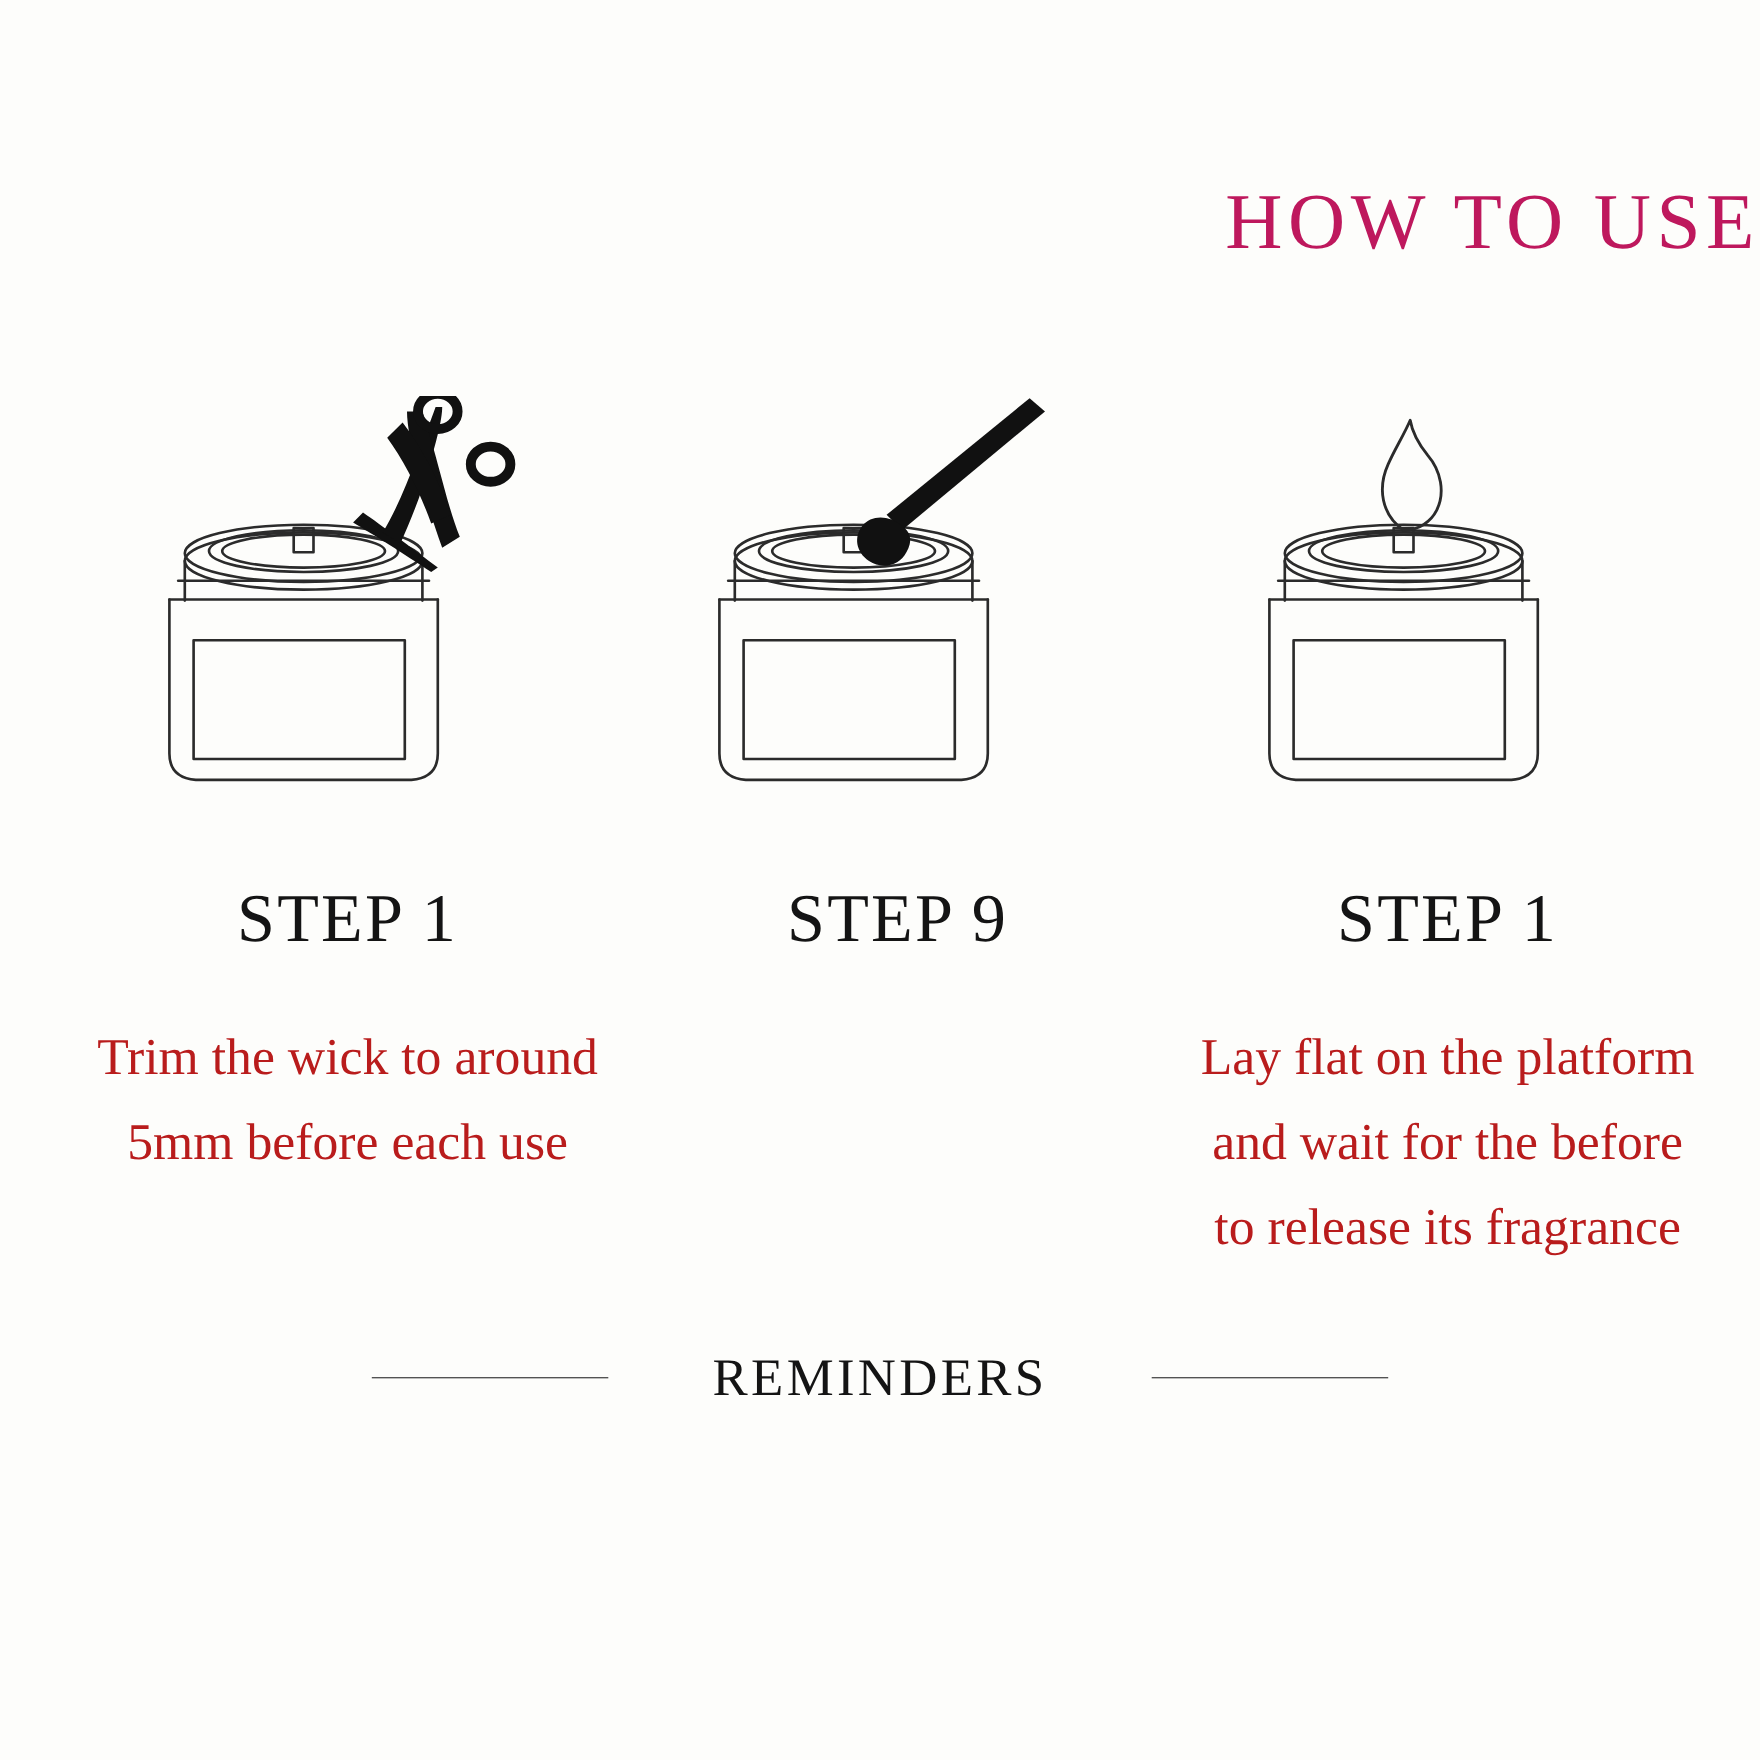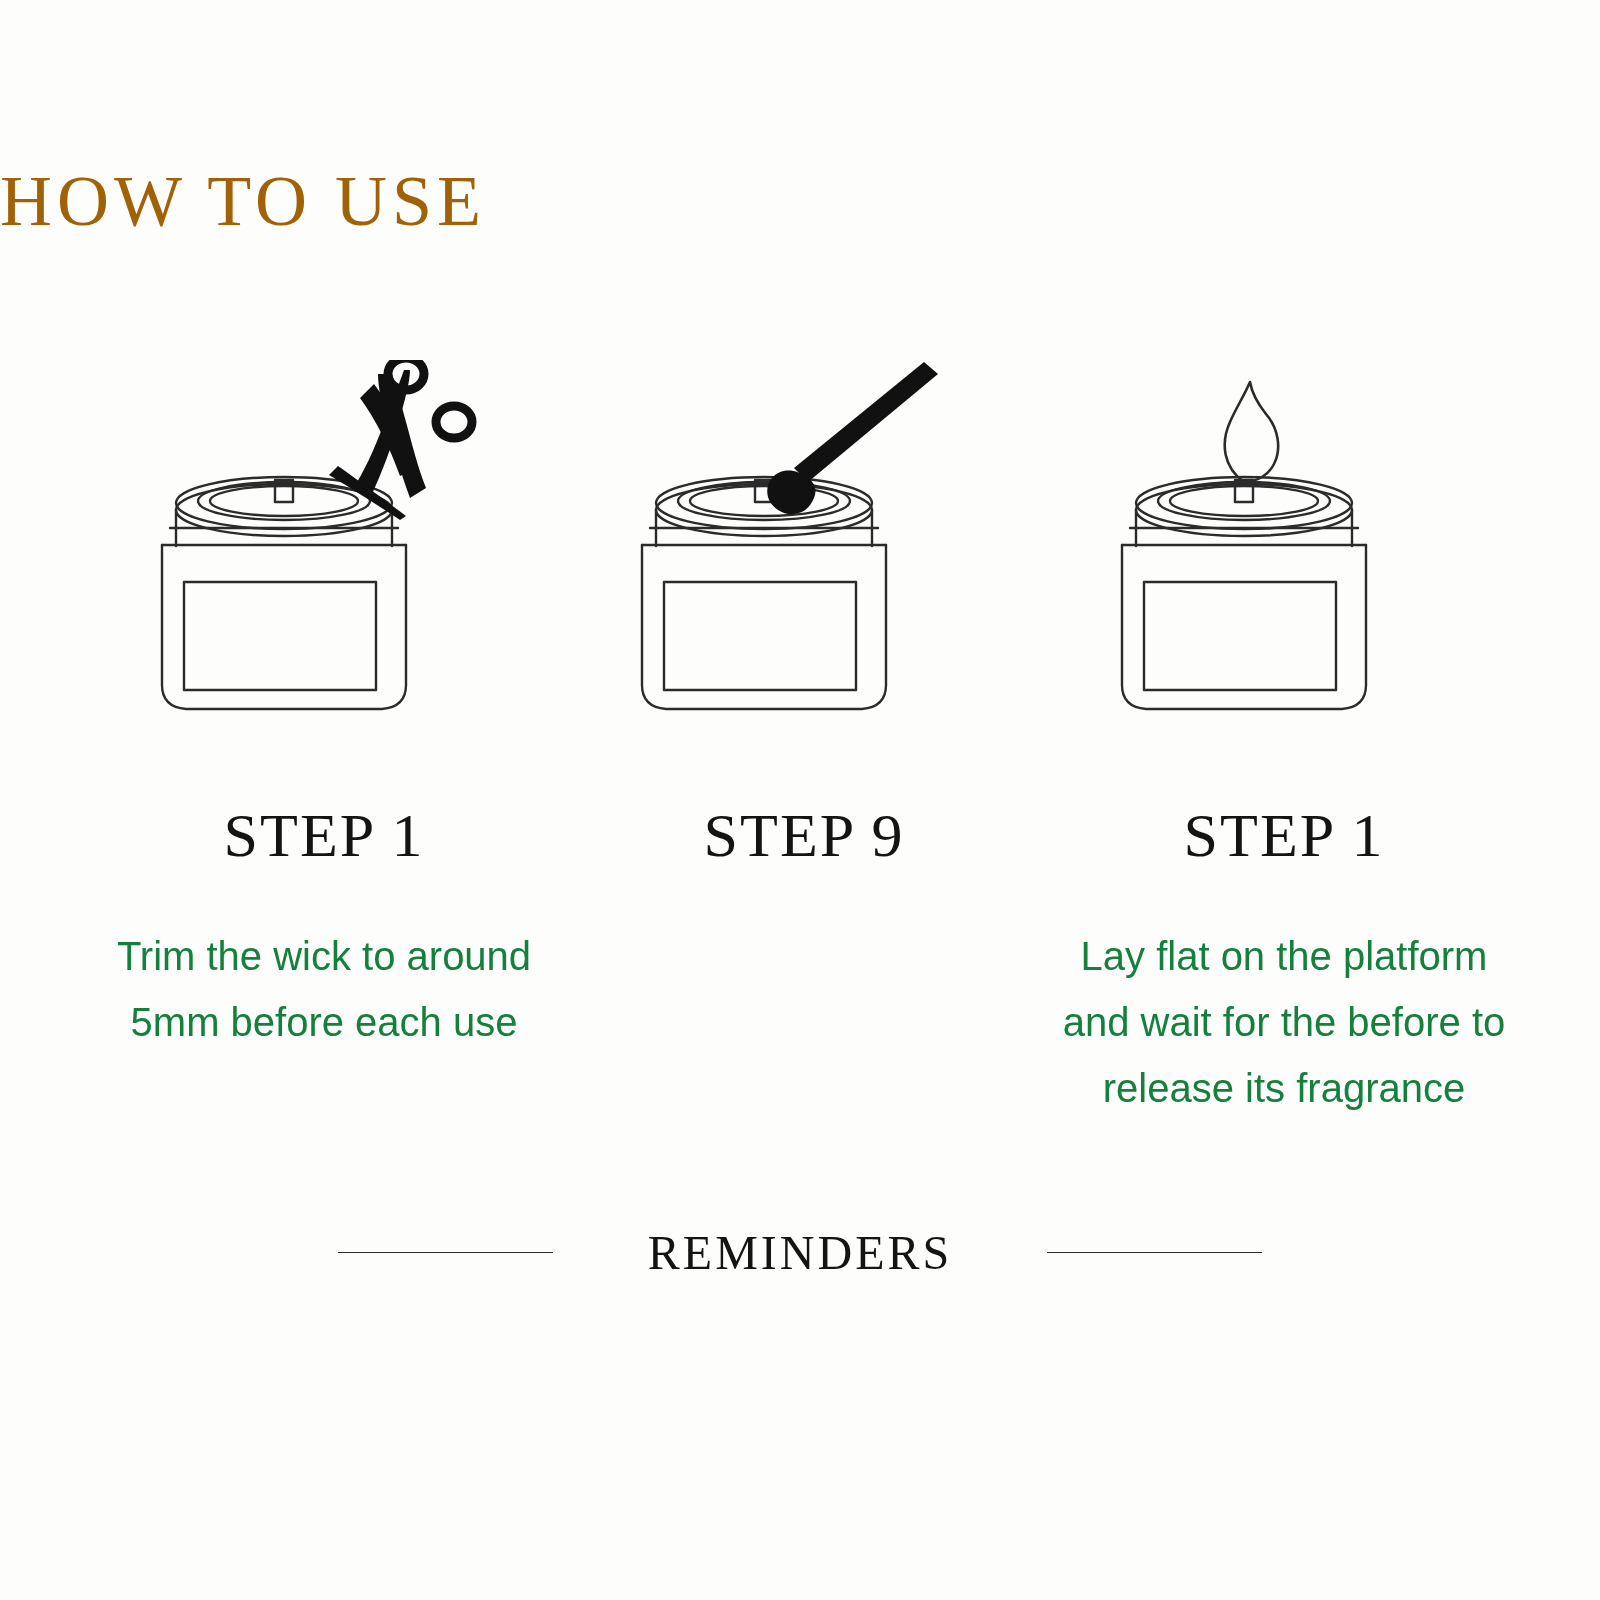--- a/index.html
+++ b/index.html
@@ -20,36 +20,36 @@
     height: 1600px;
     background: #fdfdfb;
   }
 
   
   .title {
     position: absolute;
     top: 160px;
     left: 0;
     width: 1600px;
-    text-align: left;
+    text-align: right;
     font-size: 72px;
     letter-spacing: 5px;
     font-weight: 400;
-    color: #a16207;
+    color: #be185d;
     font-family: "Liberation Serif", serif;
   }
 
   
   .steps {
     position: absolute;
     top: 360px;
-    left: 44px;
+    left: 76px;
     width: 1480px;
     display: flex;
-    justify-content: flex-end;
+    justify-content: space-between;
     align-items: flex-start;
   }
   .step {
     width: 480px;
     display: flex;
     flex-direction: column;
     align-items: center;
   }
   .art {
     position: relative;
@@ -64,26 +64,26 @@
   .step-label {
     margin-top: 40px;
     font-size: 62px;
     letter-spacing: 2px;
     font-weight: 400;
     color: #141414;
     font-family: "Liberation Serif", serif;
   }
   .step-desc {
     margin-top: 52px;
-    font-size: 40px;
+    font-size: 47px;
     line-height: 1.65;
     text-align: center;
-    color: #15803d;
+    color: #b91c1c;
     width: 470px;
-    font-family: Liberation Sans, sans-serif;
+    font-family: Liberation Serif, serif;
   }
 
   
   .reminders {
     position: absolute;
     top: 1225px;
     left: 0;
     width: 1600px;
     display: flex;
     align-items: center;

